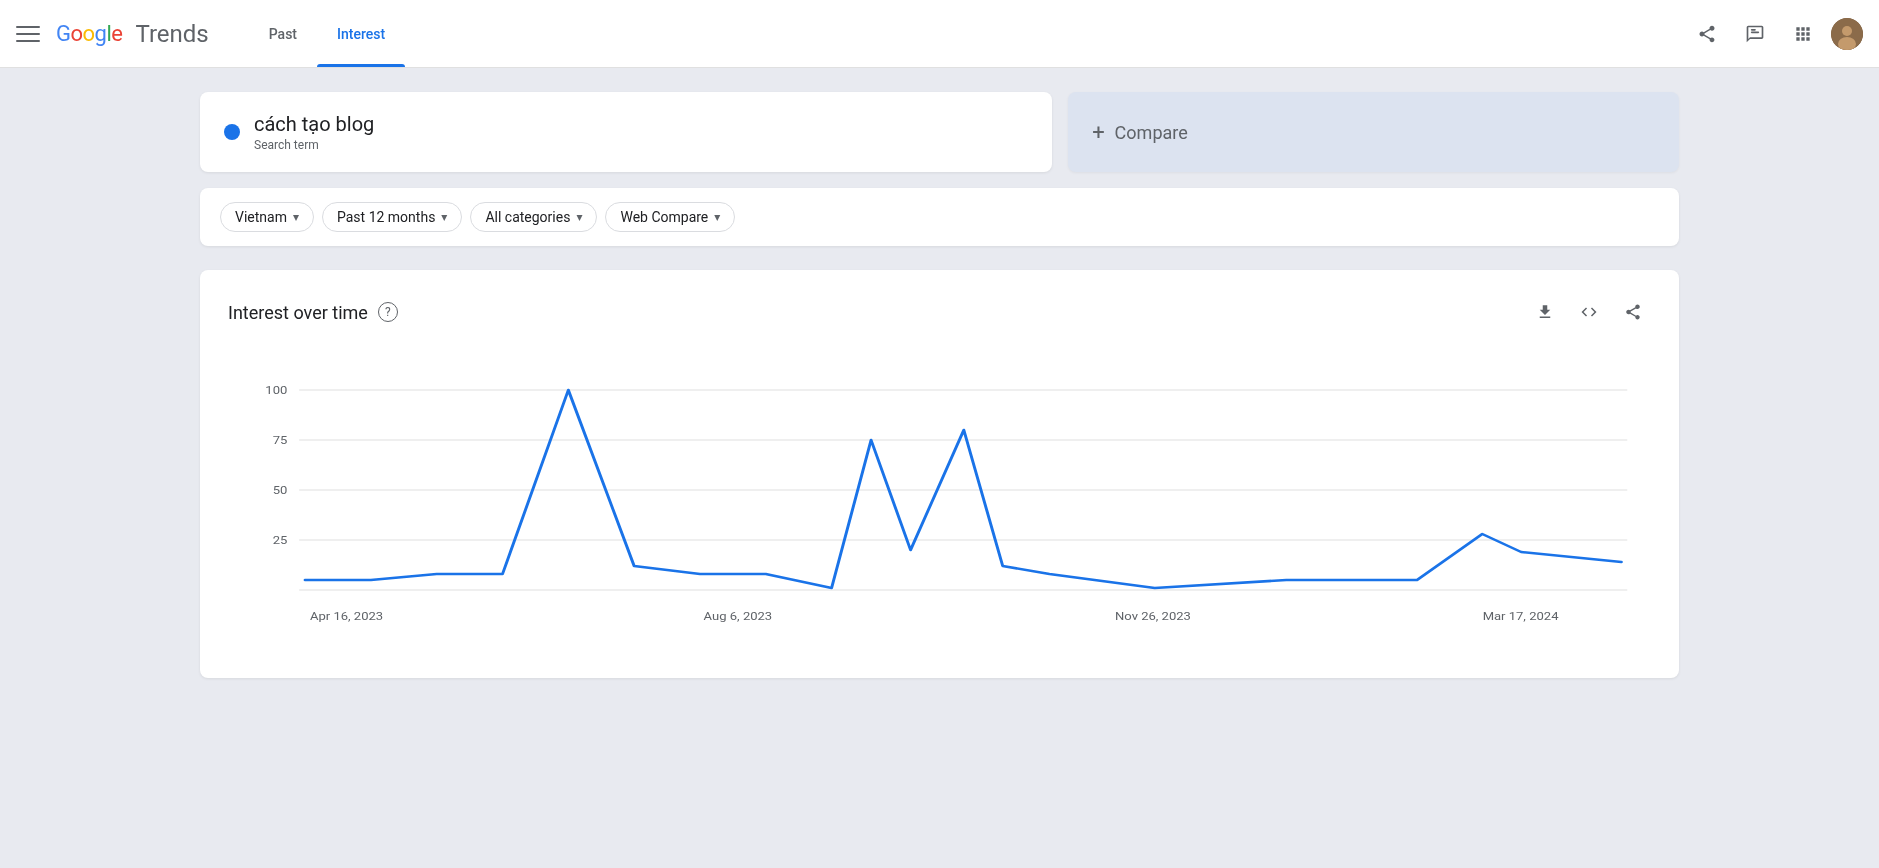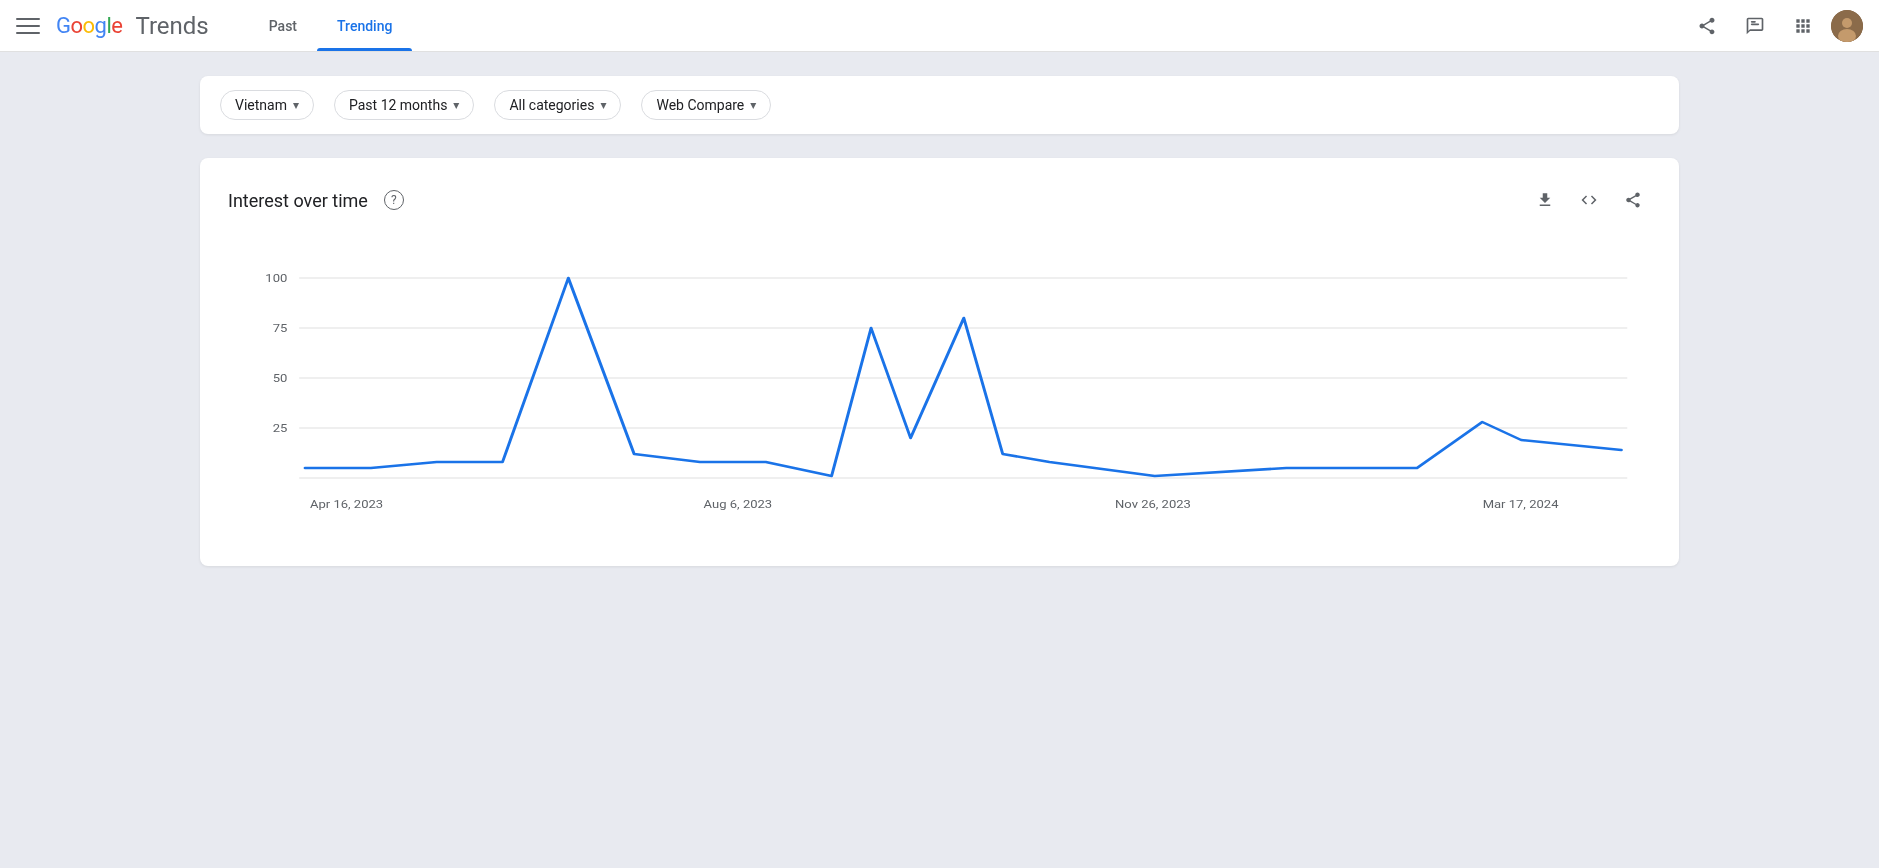--- a/index.html
+++ b/index.html
@@ -9,21 +9,21 @@
       min-height: 868px;
       color: #202124;
     }
 
     
     .header {
       background: #fff;
       display: flex;
       align-items: center;
       padding: 0 16px;
-      height: 52px;
+      height: 68px;
       border-bottom: 1px solid #e0e0e0;
       position: sticky;
       top: 0;
       z-index: 100;
     }
     .header-left {
       display: flex;
       align-items: center;
       gap: 12px;
     }
@@ -189,21 +189,21 @@
       box-shadow: 0 1px 3px rgba(0,0,0,0.05);
     }
     .compare-plus {
       font-size: 22px;
       color: #5f6368;
     }
 
     
     .filter-row {
       display: flex;
-      gap: 20px;
+      gap: 8px;
       margin-bottom: 24px;
       background: #fff;
       border-radius: 8px;
       padding: 14px 20px;
       box-shadow: 0 1px 3px rgba(0,0,0,0.08);
     }
     .filter-btn {
       display: flex;
       align-items: center;
       gap: 6px;
@@ -230,21 +230,21 @@
     }
     .chart-header {
       display: flex;
       align-items: center;
       justify-content: space-between;
       margin-bottom: 20px;
     }
     .chart-title-row {
       display: flex;
       align-items: center;
-      gap: 16px;
+      gap: 10px;
     }
     .chart-title {
       font-size: 18px;
       color: #202124;
       font-weight: 400;
     }
     .help-icon {
       width: 20px;
       height: 20px;
       border-radius: 50%;
@@ -301,21 +301,21 @@
     <div class="logo-container">
       <span class="google-logo">
         <span class="g-blue">G</span><span class="g-red">o</span><span class="g-yellow">o</span><span class="g-blue">g</span><span class="g-green">l</span><span class="g-red">e</span>
       </span>
       <span class="trends-text"> Trends</span>
     </div>
   </div>
 
   <nav class="header-nav">
     <a class="nav-item">Past</a>
-    <a class="nav-item active">Trending</a>
+    <a class="nav-item active">Interest</a>
   </nav>
 
   <div class="header-right">
     <button class="icon-btn" title="Share">
       <svg width="20" height="20" viewBox="0 0 24 24" fill="none">
         <path d="M18 16.08c-.76 0-1.44.3-1.96.77L8.91 12.7c.05-.23.09-.46.09-.7s-.04-.47-.09-.7l7.05-4.11c.54.5 1.25.81 2.04.81 1.66 0 3-1.34 3-3s-1.34-3-3-3-3 1.34-3 3c0 .24.04.47.09.7L8.04 9.81C7.5 9.31 6.79 9 6 9c-1.66 0-3 1.34-3 3s1.34 3 3 3c.79 0 1.5-.31 2.04-.81l7.12 4.16c-.05.21-.08.43-.08.65 0 1.61 1.31 2.92 2.92 2.92s2.92-1.31 2.92-2.92-1.31-2.92-2.92-2.92z" fill="#5f6368"></path>
       </svg>
     </button>
     <button class="icon-btn" title="Feedback">
       <svg width="20" height="20" viewBox="0 0 24 24" fill="none">
@@ -336,20 +336,33 @@
           <circle cx="16" cy="13" r="5" fill="#c49a6c"></circle>
           <ellipse cx="16" cy="26" rx="9" ry="7" fill="#c49a6c"></ellipse>
         </svg>
       </div>
     </div>
   </div>
 </header>
 
 <main class="main">
 
+  <div class="search-row">
+    <div class="search-card">
+      <div class="search-dot"></div>
+      <div>
+        <div class="search-term-text">cách tạo blog</div>
+        <div class="search-term-type">Search term</div>
+      </div>
+    </div>
+    <div class="compare-card">
+      <span class="compare-plus">+</span>
+      <span>Compare</span>
+    </div>
+  </div>
 
   <div class="filter-row">
     <button class="filter-btn">
       <span>Vietnam</span>
       <span class="chevron-icon">▾</span>
     </button>
     <button class="filter-btn">
       <span>Past 12 months</span>
       <span class="chevron-icon">▾</span>
     </button>

